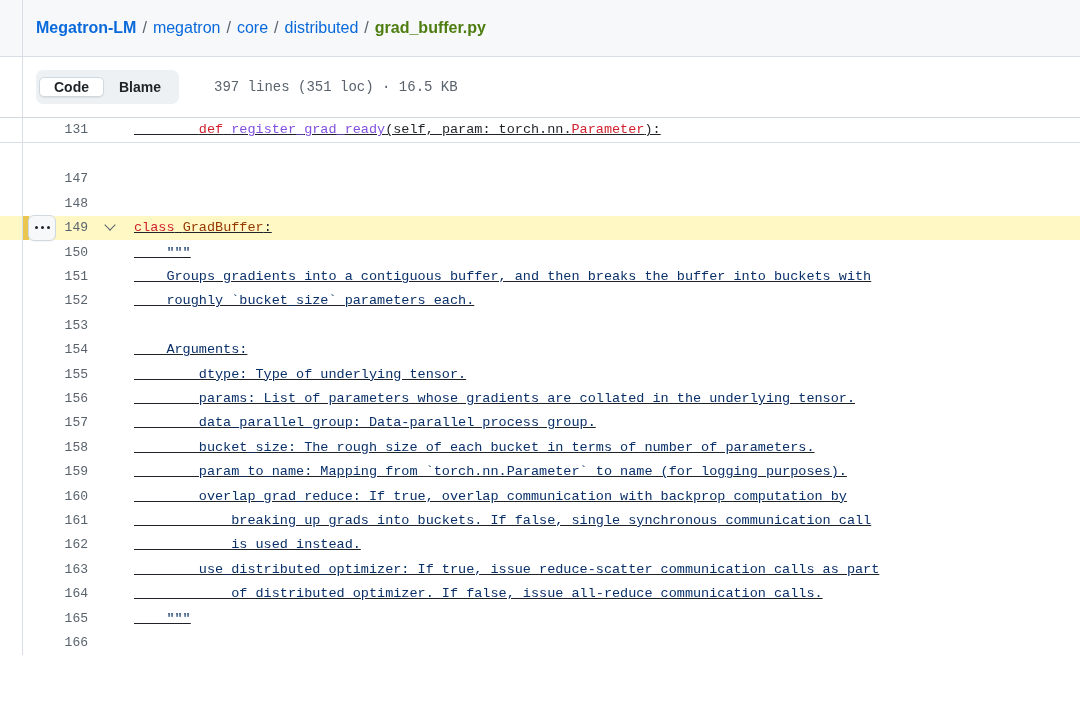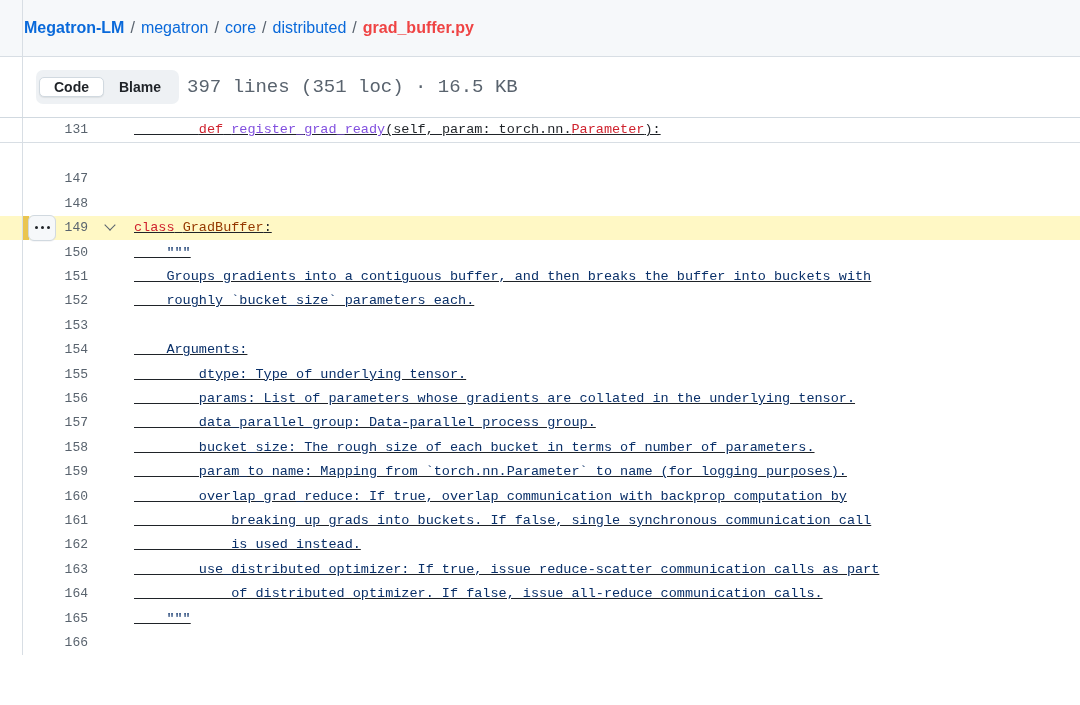--- a/index.html
+++ b/index.html
@@ -31,38 +31,38 @@
   .file-header::before {
     content: "";
     position: absolute;
     left: 22px; top: 0; bottom: 0;
     width: 1px;
     background: #d8dee4;
   }
   .breadcrumb {
     display: flex;
     align-items: baseline;
-    padding-left: 2px;
+    padding-left: 14px;
     font-size: 16px;
     line-height: 1.2;
     white-space: nowrap;
   }
   .crumb-link {
     color: #0969da;
     text-decoration: none;
     cursor: pointer;
   }
   .crumb-link.root { font-weight: 700; }
   .crumb-sep {
     color: #59636e;
     padding: 0 6px;
     font-weight: 400;
   }
   .crumb-current {
-    color: #ef4444;
+    color: #4d7c0f;
     font-weight: 700;
   }
 
   
   .toolbar {
     position: relative;
     height: 61px;
     background: #ffffff;
     border-bottom: 1px solid #d1d9e0;
     display: flex;
@@ -99,23 +99,23 @@
     cursor: pointer;
     font-family: "Liberation Sans", sans-serif;
     white-space: nowrap;
   }
   .seg-btn.active {
     background: #ffffff;
     border-color: #d1d9e0;
     box-shadow: 0 1px 1px rgba(31,35,40,0.08);
   }
   .file-meta {
-    margin-left: 8px;
+    margin-left: 35px;
     font-family: "Liberation Mono", monospace;
-    font-size: 19px;
+    font-size: 14px;
     color: #59636e;
     white-space: nowrap;
   }
 
   
   .code-area {
     position: relative;
     background: #ffffff;
     overflow: hidden;
   }

